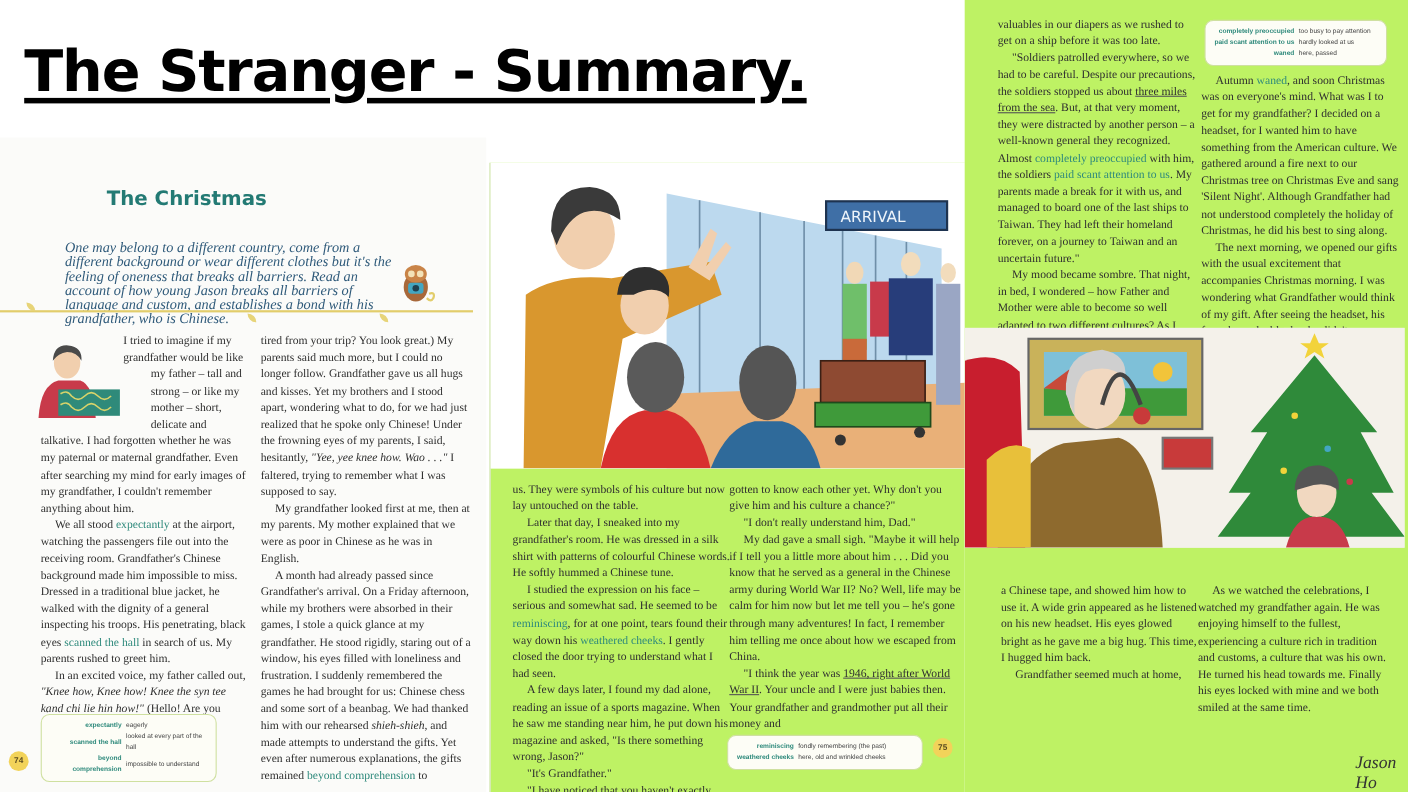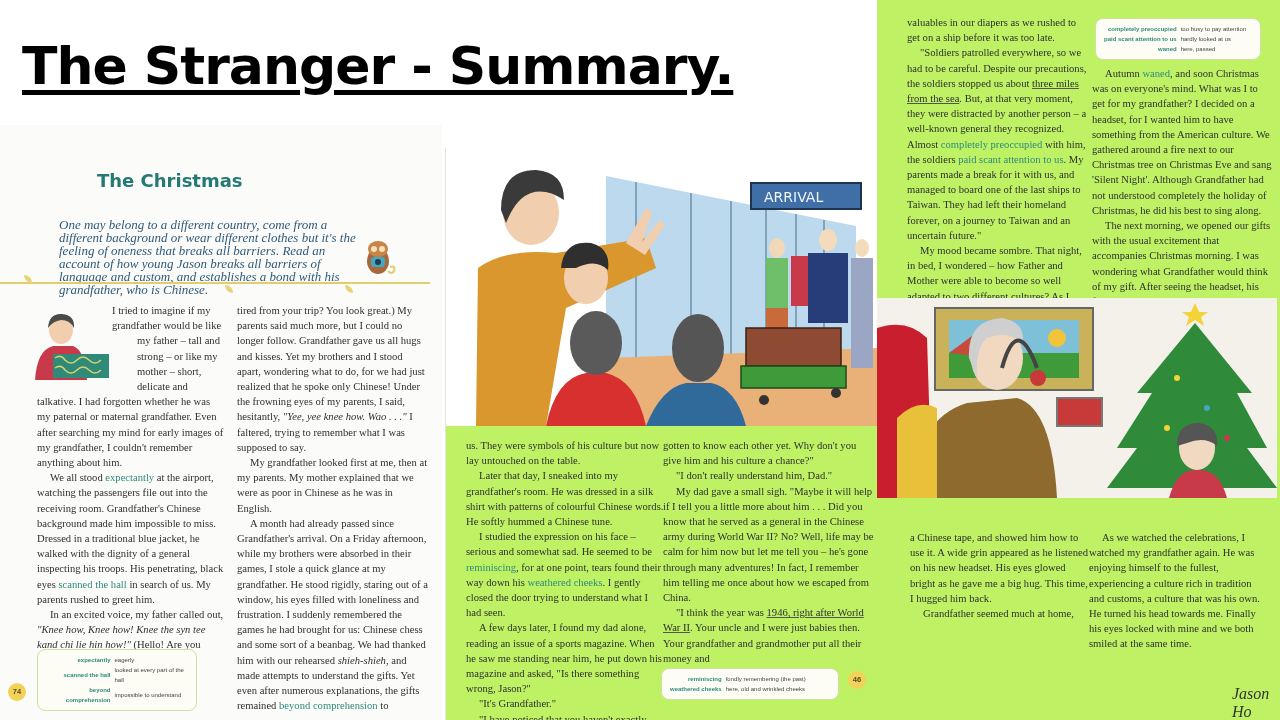--- a/index.html
+++ b/index.html
@@ -201,21 +201,21 @@
             <td class="term">reminiscing</td>
             <td class="def">fondly remembering (the past)</td>
           </tr>
       <tr>
             <td class="term">weathered cheeks</td>
             <td class="def">here, old and wrinkled cheeks</td>
           </tr>
     </tbody>
       </table>
   </div>
-  <div id="pn75" class="page-num">46</div>
+  <div id="pn75" class="page-num">75</div>
 </div>
 
 <div id="page76">
   <div id="p76-top1" class="body-text">
     <p class="noindent">valuables in our diapers as we rushed to get on a ship before it was too late.</p>
     <p><span>"Soldiers patrolled everywhere, so we had to be careful. Despite our precautions, the soldiers stopped us about </span><span class="ul">three miles from the sea</span><span>. But, at that very moment, they were distracted by another person – a well-known general they recognized. Almost </span><span class="gloss-word">completely preoccupied</span><span> with him, the soldiers </span><span class="gloss-word">paid scant attention to us</span><span>. My parents made a break for it with us, and managed to board one of the last ships to Taiwan. They had left their homeland forever, on a journey to Taiwan and an uncertain future."</span></p>
     <p>My mood became sombre. That night, in bed, I wondered – how Father and Mother were able to become so well adapted to two different cultures? As I dozed off to sleep, a question kept nagging me: 'Why wasn't I more like my parents?'</p>
   </div>
 
   <div id="gloss76" class="gloss-box">

